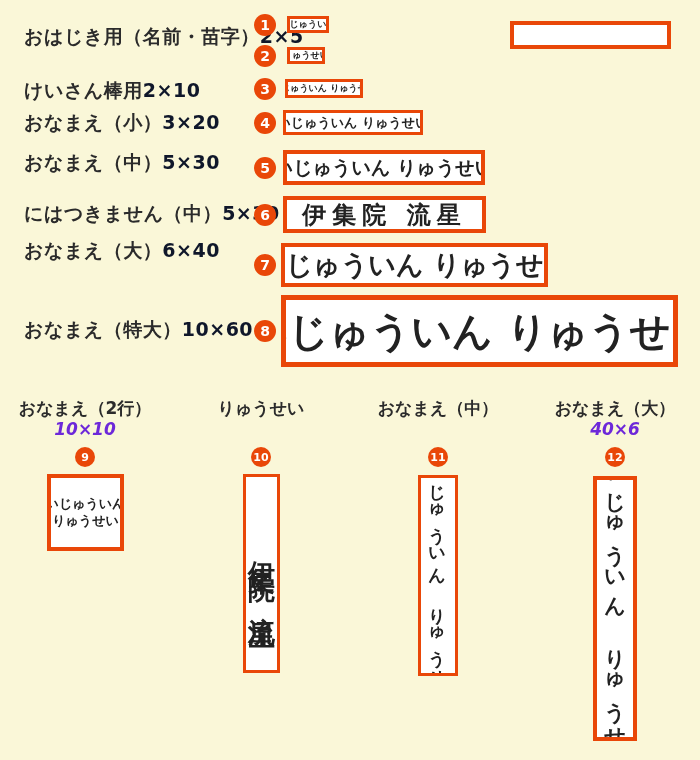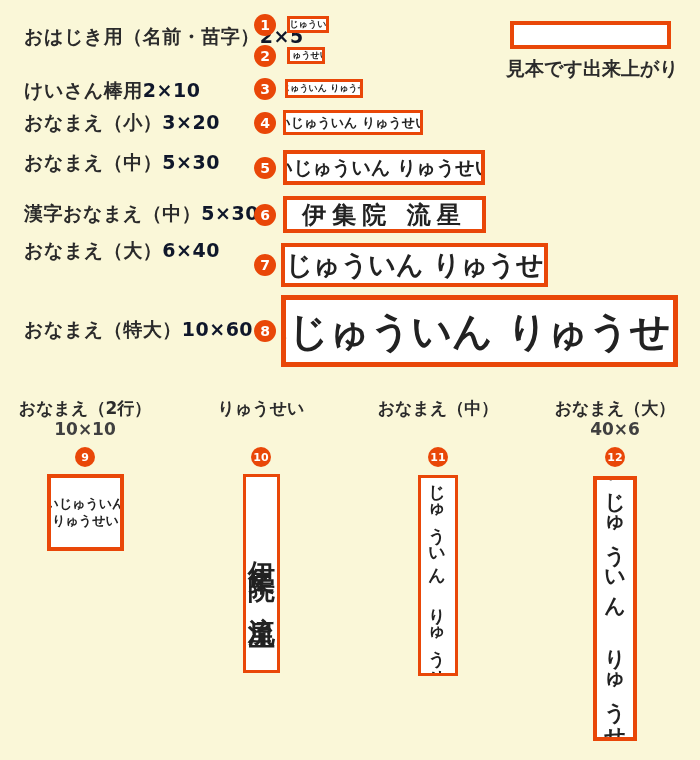--- a/index.html
+++ b/index.html
@@ -44,21 +44,21 @@
   .note {
     position:absolute; left:506px; top:57px; font-size:19px; font-weight:bold;
     line-height:22px; white-space:nowrap;
   }
   
   .colhead, .colsize {
     position:absolute; width:170px; text-align:center; font-size:17px;
     font-weight:bold; white-space:nowrap; line-height:1.1;
   }
   .colhead { top:399px; }
-  .colsize { top:420px; color:#404040; }
+  .colsize { top:420px; color:#6d28d9;font-style:italic; }
   .cx1 { left:0; } .cx2 { left:176px; } .cx3 { left:353px; } .cx4 { left:530px; }
   
   .b9 {
     left:47px; top:474px; width:77px; height:77px; font-size:13px;
     border-width:4px; flex-direction:column; line-height:1.25;
   }
   .vbox {
     writing-mode:vertical-rl; text-orientation:upright;
     align-items:center; justify-content:center;
   }
@@ -66,21 +66,20 @@
   .b11 { left:418px; top:475px; width:40px; height:201px; font-size:17px; letter-spacing:1px; }
   .b12 { left:593px; top:476px; width:44px; height:265px; font-size:21px; letter-spacing:2px; border-width:4px; }
 </style>
 </head>
 <body>
 
 <div class="stage">
 
   <div class="empty-box"></div>
   <div class="note">
-    <div>見本です出来上がり</div>
   </div>
 
   <div class="lbl" style="top:27px"><span>おはじき用（名前・苗字）</span><span class="size">2×5</span></div>
   <div class="num" style="left:254px; top:14px">1</div>
   <div class="box b1">
       <span>いじゅういん</span>
     </div>
 
   <div class="num" style="left:254px; top:45px">2</div>
   <div class="box b2">
@@ -98,21 +97,21 @@
   <div class="box b4">
       <span>いじゅういん りゅうせい</span>
     </div>
 
   <div class="lbl" style="top:153px"><span>おなまえ（中）</span><span class="size">5×30</span></div>
   <div class="num" style="left:254px; top:157px">5</div>
   <div class="box b5">
       <span>いじゅういん りゅうせい</span>
     </div>
 
-  <div class="lbl" style="top:204px"><span>漢字おなまえ（中）</span><span class="size">5×30</span></div>
+  <div class="lbl" style="top:204px"><span>にはつきません（中）</span><span class="size">5×30</span></div>
   <div class="num" style="left:254px; top:204px">6</div>
   <div class="box b6">
       <span>伊集院 流星</span>
     </div>
 
   <div class="lbl" style="top:241px"><span>おなまえ（大）</span><span class="size">6×40</span></div>
   <div class="num" style="left:254px; top:254px">7</div>
   <div class="box b7">
       <span>いじゅういん りゅうせい</span>
     </div>

